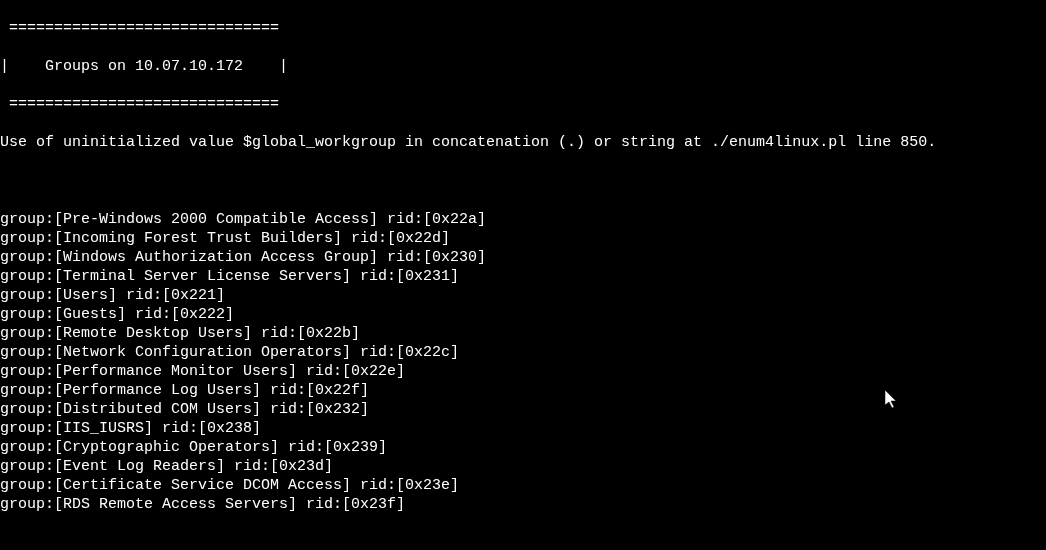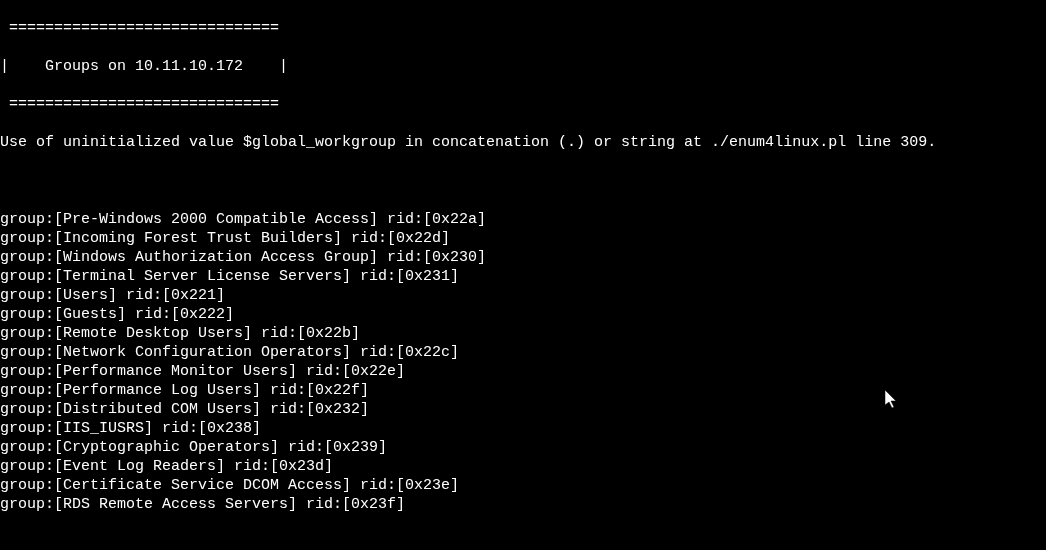--- a/index.html
+++ b/index.html
@@ -31,22 +31,22 @@
       left: 885px;
       top: 390px;
       pointer-events: none;
     }
   </style>
 </head>
 <body>
 
 <div class="terminal">
 <span class="line"> ============================== </span>
-<span class="line">|    Groups on 10.11.10.172    |</span>
+<span class="line">|    Groups on 10.07.10.172    |</span>
 <span class="line"> ============================== </span>
-<span class="line">Use of uninitialized value $global_workgroup in concatenation (.) or string at ./enum4linux.pl line 309.</span>
+<span class="line">Use of uninitialized value $global_workgroup in concatenation (.) or string at ./enum4linux.pl line 850.</span>
 <span class="line"> </span>
 <div id="groups-container"><span class="line">group:[Pre-Windows 2000 Compatible Access] rid:[0x22a]</span><span class="line">group:[Incoming Forest Trust Builders] rid:[0x22d]</span><span class="line">group:[Windows Authorization Access Group] rid:[0x230]</span><span class="line">group:[Terminal Server License Servers] rid:[0x231]</span><span class="line">group:[Users] rid:[0x221]</span><span class="line">group:[Guests] rid:[0x222]</span><span class="line">group:[Remote Desktop Users] rid:[0x22b]</span><span class="line">group:[Network Configuration Operators] rid:[0x22c]</span><span class="line">group:[Performance Monitor Users] rid:[0x22e]</span><span class="line">group:[Performance Log Users] rid:[0x22f]</span><span class="line">group:[Distributed COM Users] rid:[0x232]</span><span class="line">group:[IIS_IUSRS] rid:[0x238]</span><span class="line">group:[Cryptographic Operators] rid:[0x239]</span><span class="line">group:[Event Log Readers] rid:[0x23d]</span><span class="line">group:[Certificate Service DCOM Access] rid:[0x23e]</span><span class="line">group:[RDS Remote Access Servers] rid:[0x23f]</span></div>
 </div>
 
 <svg class="cursor-arrow" width="16" height="20" viewBox="0 0 16 20">
   <path d="M0,0 L0,15 L4,12 L7,18 L9,17 L6,11 L11,11 Z" fill="#ffffff" stroke="#000000" stroke-width="0.5"></path>
 </svg>
 
 </body></html>

